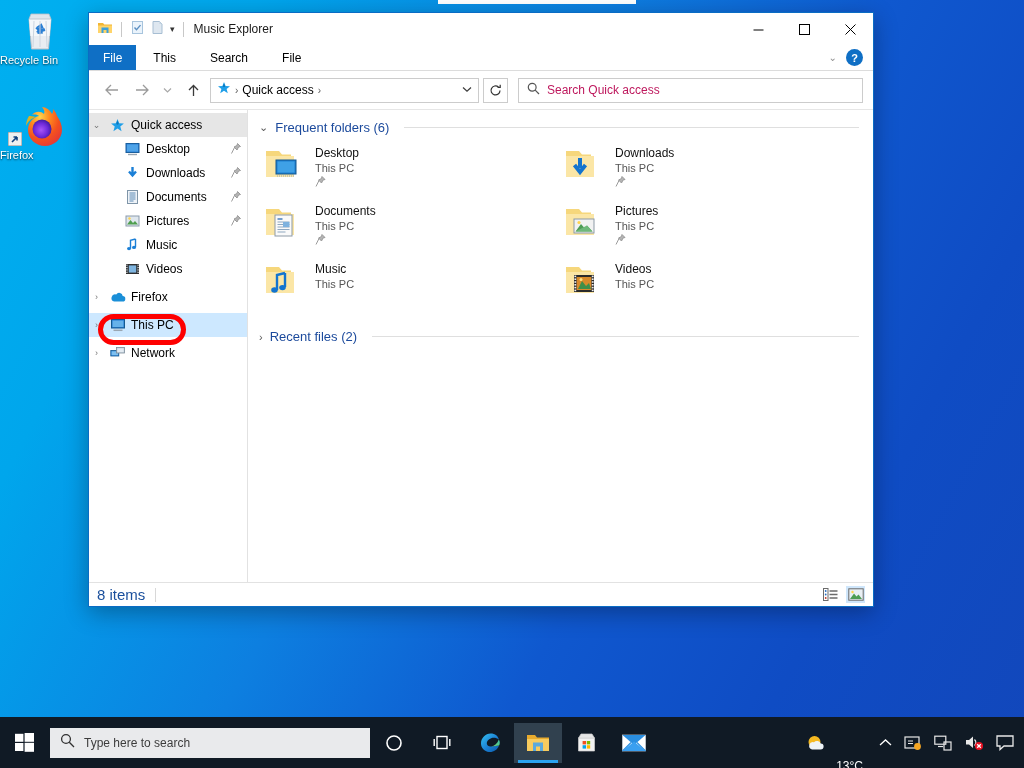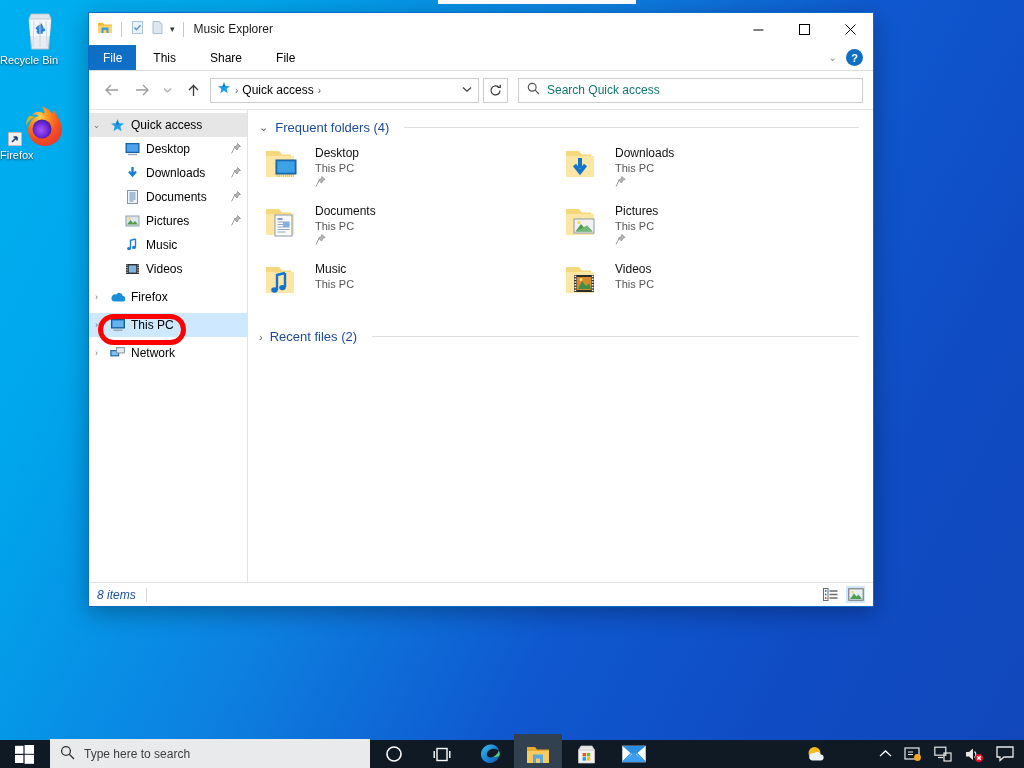--- a/index.html
+++ b/index.html
@@ -105,21 +105,21 @@
   .addr-caret { margin-left: auto; font-size: 9px; color: #444; }
   .refresh-btn {
     width: 25px; height: 25px; border: 1px solid #cccccc; background: #fff;
     display: flex; align-items: center; justify-content: center;
     font-size: 13px; color: #333;
   }
   .searchbox {
     width: 345px; height: 25px; border: 1px solid #cccccc; background: #fff;
     display: flex; align-items: center; gap: 7px; padding: 0 8px; margin-left: 6px;
   }
-  .searchbox .ph { font-size: 12px; color: #0f766e; }
+  .searchbox .ph { font-size: 12px; color: #be185d; }
 
   
   .wbody { flex: 1 1 auto; display: flex; min-height: 0; border-top: 1px solid #e6e6e6; }
 
   
   .navpane {
     width: 159px; flex: 0 0 159px; background: #fff;
     border-right: 1px solid #e2e2e2; padding-top: 3px;
     position: relative; overflow: hidden;
   }
@@ -157,29 +157,29 @@
   .tile .tname { font-size: 12px; color: #111; line-height: 15px; }
   .tile .tsub { font-size: 11px; color: #555; line-height: 15px; }
   .tile .tpin { font-size: 10px; color: #a0a0a0; line-height: 13px; }
   .recent-head { margin-top: 25px; }
 
   
   .statusbar {
     height: 24px; flex: 0 0 24px; border-top: 1px solid #e2e2e2;
     display: flex; align-items: center; padding: 0 8px; background: #fff;
   }
-  .status-text { font-size: 12px; color: #1a4f9c; font-style: italic; }
+  .status-text { font-size: 15px; color: #1a4f9c; }
   .status-div { width: 1px; height: 14px; background: #d8d8d8; margin-left: 10px; }
   .view-btns { margin-left: auto; display: flex; gap: 6px; align-items: center; }
   .view-btn { width: 19px; height: 17px; display: flex; align-items: center; justify-content: center; }
   .view-btn.active { background: #cfe6fb; }
 
   
   .taskbar {
-    position: absolute; left: 0; bottom: 0; width: 1024px; height: 28px;
+    position: absolute; left: 0; bottom: 0; width: 1024px; height: 51px;
     background: #101a25; display: flex; align-items: center;
   }
   .start-btn { width: 48px; height: 40px; display: flex; align-items: center; justify-content: center; }
   .tb-search {
     width: 320px; height: 30px; background: #e9eaec; display: flex; align-items: center;
     gap: 9px; padding: 0 10px; margin-left: 2px;
   }
   .tb-search .ph { font-size: 12px; color: #3c3c3c; }
   .tb-icon {
     width: 48px; height: 40px; display: flex; align-items: center; justify-content: center;
@@ -288,21 +288,21 @@
         <svg width="11" height="11" viewBox="0 0 11 11">
             <path d="M0.5 0.5 L10.5 10.5 M10.5 0.5 L0.5 10.5" stroke="currentColor" stroke-width="1"></path>
           </svg>
       </div>
     </div>
   </div>
 
   <div class="ribbon">
     <div class="tab file">File</div>
     <div class="tab">This</div>
-    <div class="tab">Share</div>
+    <div class="tab">Search</div>
     <div class="tab">File</div>
     <div class="ribbon-right">
       <span style="font-size:10px;color:#909090;">⌄</span>
       <span class="help-btn">?</span>
     </div>
   </div>
 
   <div class="addressrow">
     <div class="nav-btn">
       <svg width="16" height="14" viewBox="0 0 16 14">
@@ -506,21 +506,21 @@
         <span>Network</span>
       </div>
 
       <div class="highlight-box" style="left:9px; top:204px; width:88px; height:31px;"></div>
     </div>
 
     <div class="content">
 
       <div class="group-head">
         <span class="gchev">⌄</span>
-        <span>Frequent folders (4)</span>
+        <span>Frequent folders (6)</span>
         <span class="rule"></span>
       </div>
 
       <div class="grid">
 
         <div class="tile">
           <div class="ticon">
             <svg width="44" height="40" viewBox="0 0 44 40">
               <path d="M3 5 h13 l3 3.5 h9 V31 H3 Z" fill="#f6d77c"></path>
               <path d="M3 10 h28 V31 H3 Z" fill="#fbe6a6"></path>

